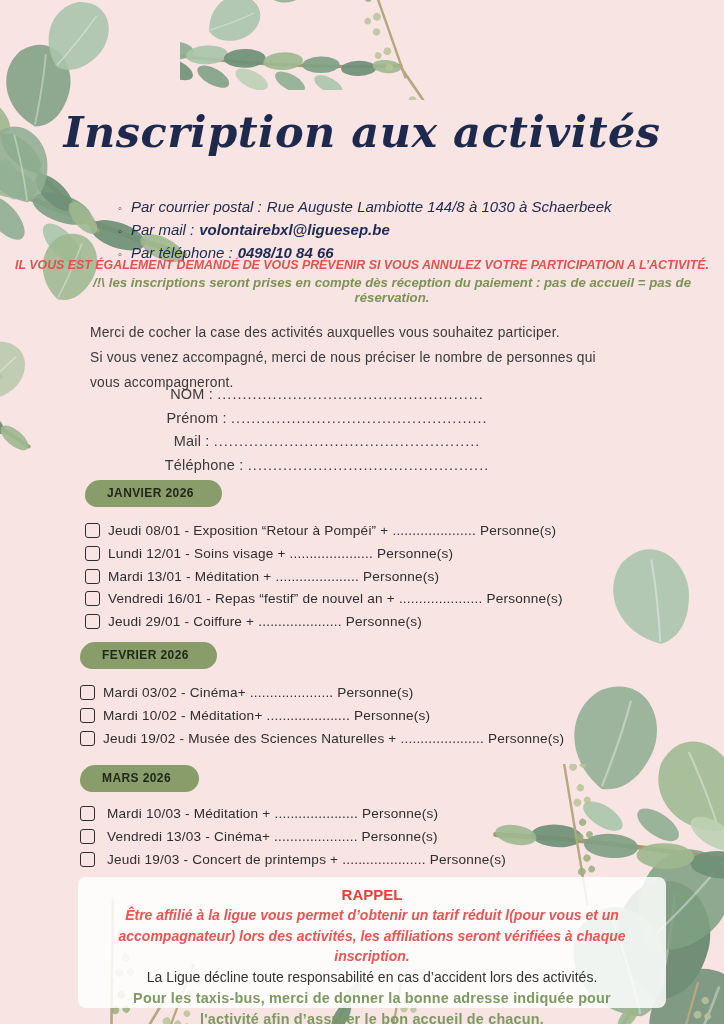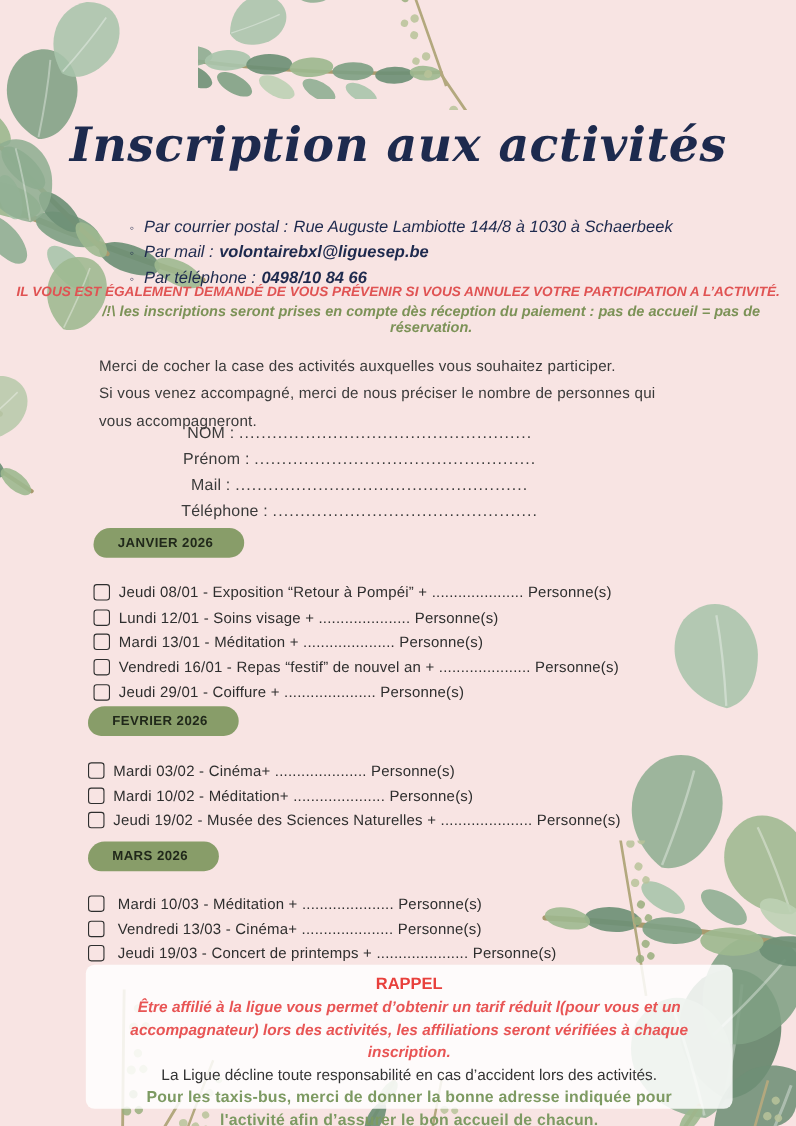--- a/index.html
+++ b/index.html
@@ -1,17 +1,17 @@
 <!DOCTYPE html>
 <html><head>
 <meta charset="utf-8">
 <style>
   html,body{margin:0;padding:0;}
   body{width:724px;height:1024px;overflow:hidden;background:#f8e4e3;font-family:"Liberation Sans",sans-serif;}
-  .page{position:relative;width:724px;height:1024px;overflow:hidden;border-radius:22px;}
+  .page{position:relative;width:724px;height:1024px;overflow:hidden;}
   .deco{position:absolute;z-index:0;pointer-events:none;}
   .content{position:absolute;inset:0;z-index:1;}
 
   .title{position:absolute;top:78px;left:0;right:0;text-align:center;
          font-family:"DejaVu Serif",serif;font-style:italic;font-weight:700;
          font-size:43px;color:#1d2a4e;letter-spacing:.5px;}
   .subtitle{position:absolute;top:160px;left:0;right:0;text-align:center;
          font-style:italic;font-weight:600;font-size:14.5px;color:#1e2a4e;}
 
   .contact{position:absolute;top:196px;left:118px;color:#1e2a4e;font-style:italic;font-size:15px;}
@@ -39,21 +39,21 @@
           border-radius:18px 16px 16px 14px;padding:6px 28px 7px 22px;
           font-size:12px;font-weight:800;color:#20281a;letter-spacing:.4px;}
   .pill-jan{top:480px;left:85px;}
   .pill-fev{top:642px;left:80px;}
   .pill-mar{top:765px;left:80px;}
 
   .rows{position:absolute;left:85px;}
   .rows-jan{top:523px;}
   .rows-fev{top:685px;left:80px;}
   .rows-mar{top:806px;left:80px;}
-  .activity-row{display:flex;align-items:flex-end;height:22.8px;font-size:13.6px;color:#2e2e2e;letter-spacing:.2px;}
+  .activity-row{display:flex;align-items:flex-start;height:22.8px;font-size:13.6px;color:#2e2e2e;letter-spacing:.2px;}
   .checkbox{width:13px;height:13px;border:1.7px solid #2e2e2e;border-radius:3px;
           margin-right:8px;flex:0 0 auto;background:transparent;}
   .rows-mar .checkbox{margin-right:12px;}
 
   .rappel{position:absolute;left:78px;top:877px;width:588px;height:131px;
           background:rgba(255,255,255,.85);border-radius:8px;text-align:center;
           padding-top:7px;box-sizing:border-box;}
   .rappel-title{color:#e8403c;font-weight:800;font-size:15px;line-height:21px;}
   .rappel-red{color:#e85555;font-style:italic;font-weight:600;font-size:14px;
           line-height:20.5px;max-width:524px;margin:0 auto;}

